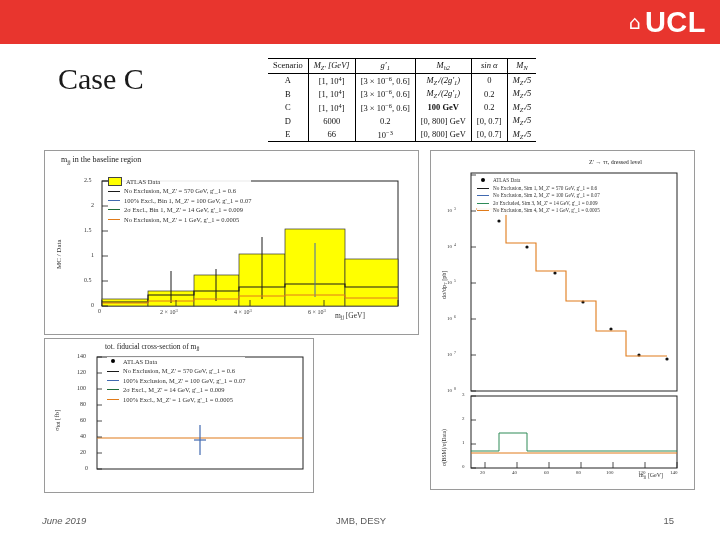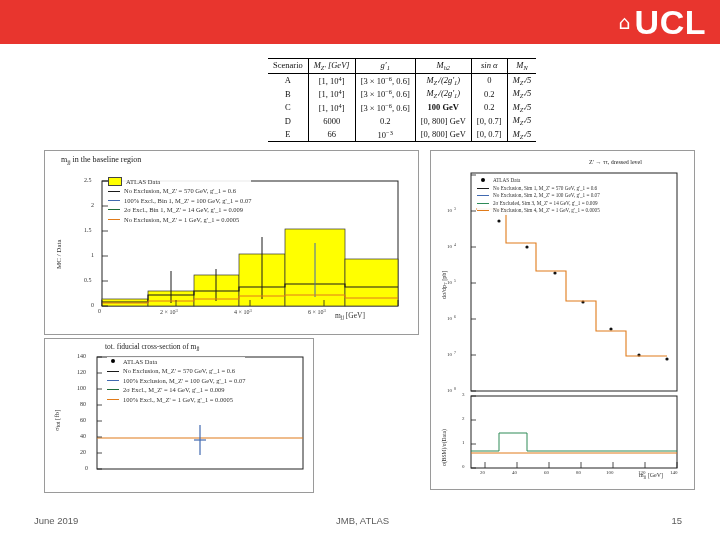--- a/index.html
+++ b/index.html
@@ -39,21 +39,21 @@
     color: #ffffff;
   }
   .ucl-mark {
     font-size: 19px;
     line-height: 1;
     margin-right: 5px;
     font-family: "DejaVu Sans", sans-serif;
     letter-spacing: -1px;
   }
   .ucl-text {
-    font-size: 34px;
+    font-size: 29px;
     font-weight: bold;
     letter-spacing: 0.5px;
     font-family: "Liberation Sans", sans-serif;
   }
   
   .slide-title {
     position: absolute;
     left: 58px;
     top: 62px;
     font-size: 30px;
@@ -142,42 +142,43 @@
     border-radius: 50%;
   }
   
   .footer {
     position: absolute;
     bottom: 14px;
     font-size: 9.5px;
     color: #5b5b5b;
     font-family: "Liberation Sans", sans-serif;
   }
-  .footer-left { left: 34px; }
+  .footer-left { left: 42px; font-style: italic; }
   .footer-center { left: 336px; }
-  .footer-right { right: 38px; }
+  .footer-right { right: 46px; }
 
   .tick-lbl {
     position: absolute;
     font-family: "Liberation Serif", serif;
     color: #333;
     white-space: nowrap;
   }
 </style>
 </head>
 <body>
 
 <div class="slide">
 
   <div class="top-band"></div>
   <div class="ucl-logo">
     <span class="ucl-mark">⌂</span>
     <span class="ucl-text">UCL</span>
   </div>
 
+  <div class="slide-title">Case C</div>
 
   <table class="scenario-table">
     <thead>
       <tr>
         <th class="plain">Scenario</th>
         <th class="colsep">M<span class="sub">Z′</span> [GeV]</th>
         <th class="colsep">g′<span class="sub">1</span></th>
         <th class="colsep">M<span class="sub">h2</span></th>
         <th class="colsep">sin α</th>
         <th class="colsep">M<span class="sub">N</span></th>
@@ -458,16 +459,16 @@
         <span>2σ Excluded, Sim 3, M_Z' = 14 GeV, g'_1 = 0.009</span>
       </div>
       <div class="legend-row">
         <span class="swatch sw-line" style="border-color:#e07b1a;"></span>
         <span>No Exclusion, Sim 4, M_Z' = 1 GeV, g'_1 = 0.0005</span>
       </div>
     </div>
   </div>
 
   <div class="footer footer-left">June 2019</div>
-  <div class="footer footer-center">JMB, ATLAS</div>
+  <div class="footer footer-center">JMB, DESY</div>
   <div class="footer footer-right">15</div>
 
 </div>
 
 </body></html>

